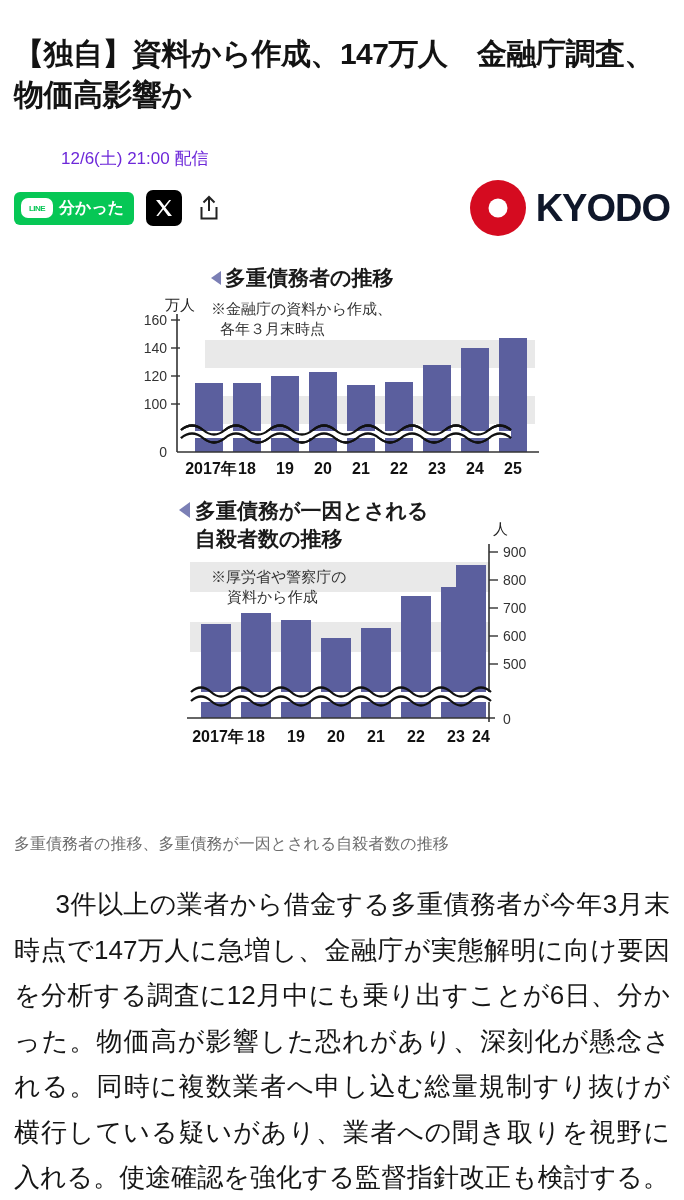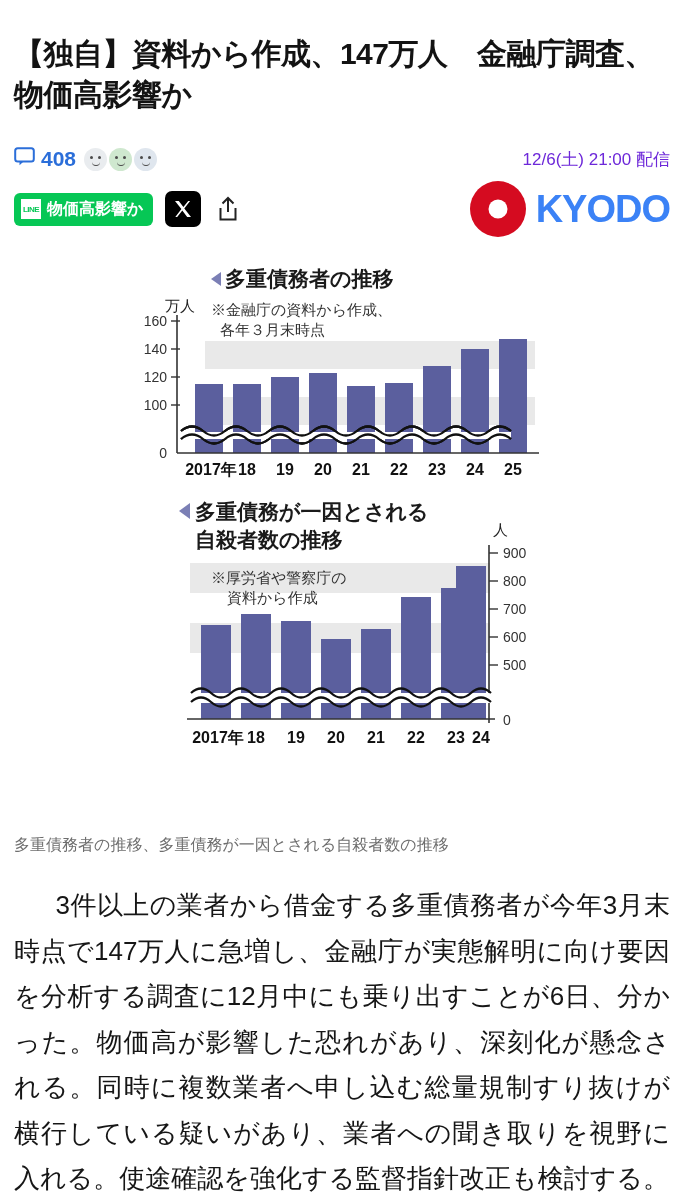--- a/index.html
+++ b/index.html
@@ -60,21 +60,21 @@
     padding: 10px 14px 0 14px;
   }
   .share-left { display: flex; align-items: center; gap: 12px; }
   .line-btn {
     display: flex; align-items: center; gap: 6px;
     background: #06c755; color: #fff;
     border-radius: 6px; padding: 6px 10px 6px 7px;
     font-size: 16px; font-weight: bold; white-space: nowrap;
   }
   .line-badge {
-    width: 20px; height: 20px; border-radius: 0;
+    width: 32px; height: 20px; border-radius: 7px;
     background: #fff; color: #06c755;
     font-size: 8px; font-weight: bold;
     display: flex; align-items: center; justify-content: center;
     letter-spacing: -0.5px;
   }
   .x-btn {
     width: 36px; height: 36px; border-radius: 7px;
     background: #000; color: #fff;
     display: flex; align-items: center; justify-content: center;
     font-size: 19px; font-weight: bold;
@@ -84,21 +84,21 @@
   .kyodo-mark { width: 56px; height: 56px; position: relative; }
   .kyodo-mark .ring {
     position: absolute; inset: 0;
     border-radius: 50%; background: #d50b20;
   }
   .kyodo-mark .hole {
     position: absolute; top: 50%; left: 50%;
     transform: translate(-50%, -50%);
     width: 19px; height: 19px; border-radius: 50%; background: #fff;
   }
-  .kyodo-word { font-size: 38px; font-weight: bold; letter-spacing: -1px; color:#3b82f6; }
+  .kyodo-word { font-size: 38px; font-weight: bold; letter-spacing: -1px; color:#0f172a; }
 
   
   .figure-wrap { padding: 16px 12px 0 14px; }
   .figure {
     width: 100%;
     background: #fff;
     position: relative;
   }
   .fig-caption {
     color: #6e6e6e; font-size: 16px;
@@ -117,50 +117,28 @@
   .body-text p { margin: 0; text-indent: 1.6em; }
 </style>
 </head>
 <body>
 
 <div class="page">
 
   <h1 class="headline">【独自】資料から作成、147万人　金融庁調査、物価高影響か</h1>
 
   <div class="meta-row">
-    <div class="comment-group">
-      <div class="comment-count">
-        <span class="balloon-icon">
-          <svg width="21" height="19" viewBox="0 0 21 19">
-            <rect x="1.2" y="1.2" width="18.6" height="13.4" rx="2.5" fill="none" stroke="#2b6ed9" stroke-width="2"></rect>
-            <path d="M5.5 14.6 L5.5 18.2 L9.6 14.6 Z" fill="#2b6ed9"></path>
-          </svg>
-        </span>
-        <span>408</span>
-      </div>
-      <div class="faces">
-        <span class="face f1">
-            <span class="face-mouth"></span>
-          </span>
-        <span class="face f2">
-            <span class="face-mouth"></span>
-          </span>
-        <span class="face f3">
-            <span class="face-mouth"></span>
-          </span>
-      </div>
-    </div>
     <div class="timestamp">12/6(土) 21:00 配信</div>
   </div>
 
   <div class="share-row">
     <div class="share-left">
       <div class="line-btn">
         <span class="line-badge">LINE</span>
-        <span>物価高影響か</span>
+        <span>分かった</span>
       </div>
       <div class="x-btn">
         <svg width="18" height="18" viewBox="0 0 18 18">
           <path d="M1 1 L7.4 9.1 L1.3 17 L3.2 17 L8.3 10.4 L13.2 17 L17 17 L10.3 8.4 L16.1 1 L14.2 1 L9.4 7.1 L4.8 1 Z" fill="#fff"></path>
         </svg>
       </div>
       <div class="share-icon">
         <svg width="22" height="26" viewBox="0 0 22 26">
           <path d="M11 2 L11 16" stroke="#222" stroke-width="2" fill="none"></path>
           <path d="M5.5 7.5 L11 2 L16.5 7.5" stroke="#222" stroke-width="2" fill="none"></path>

